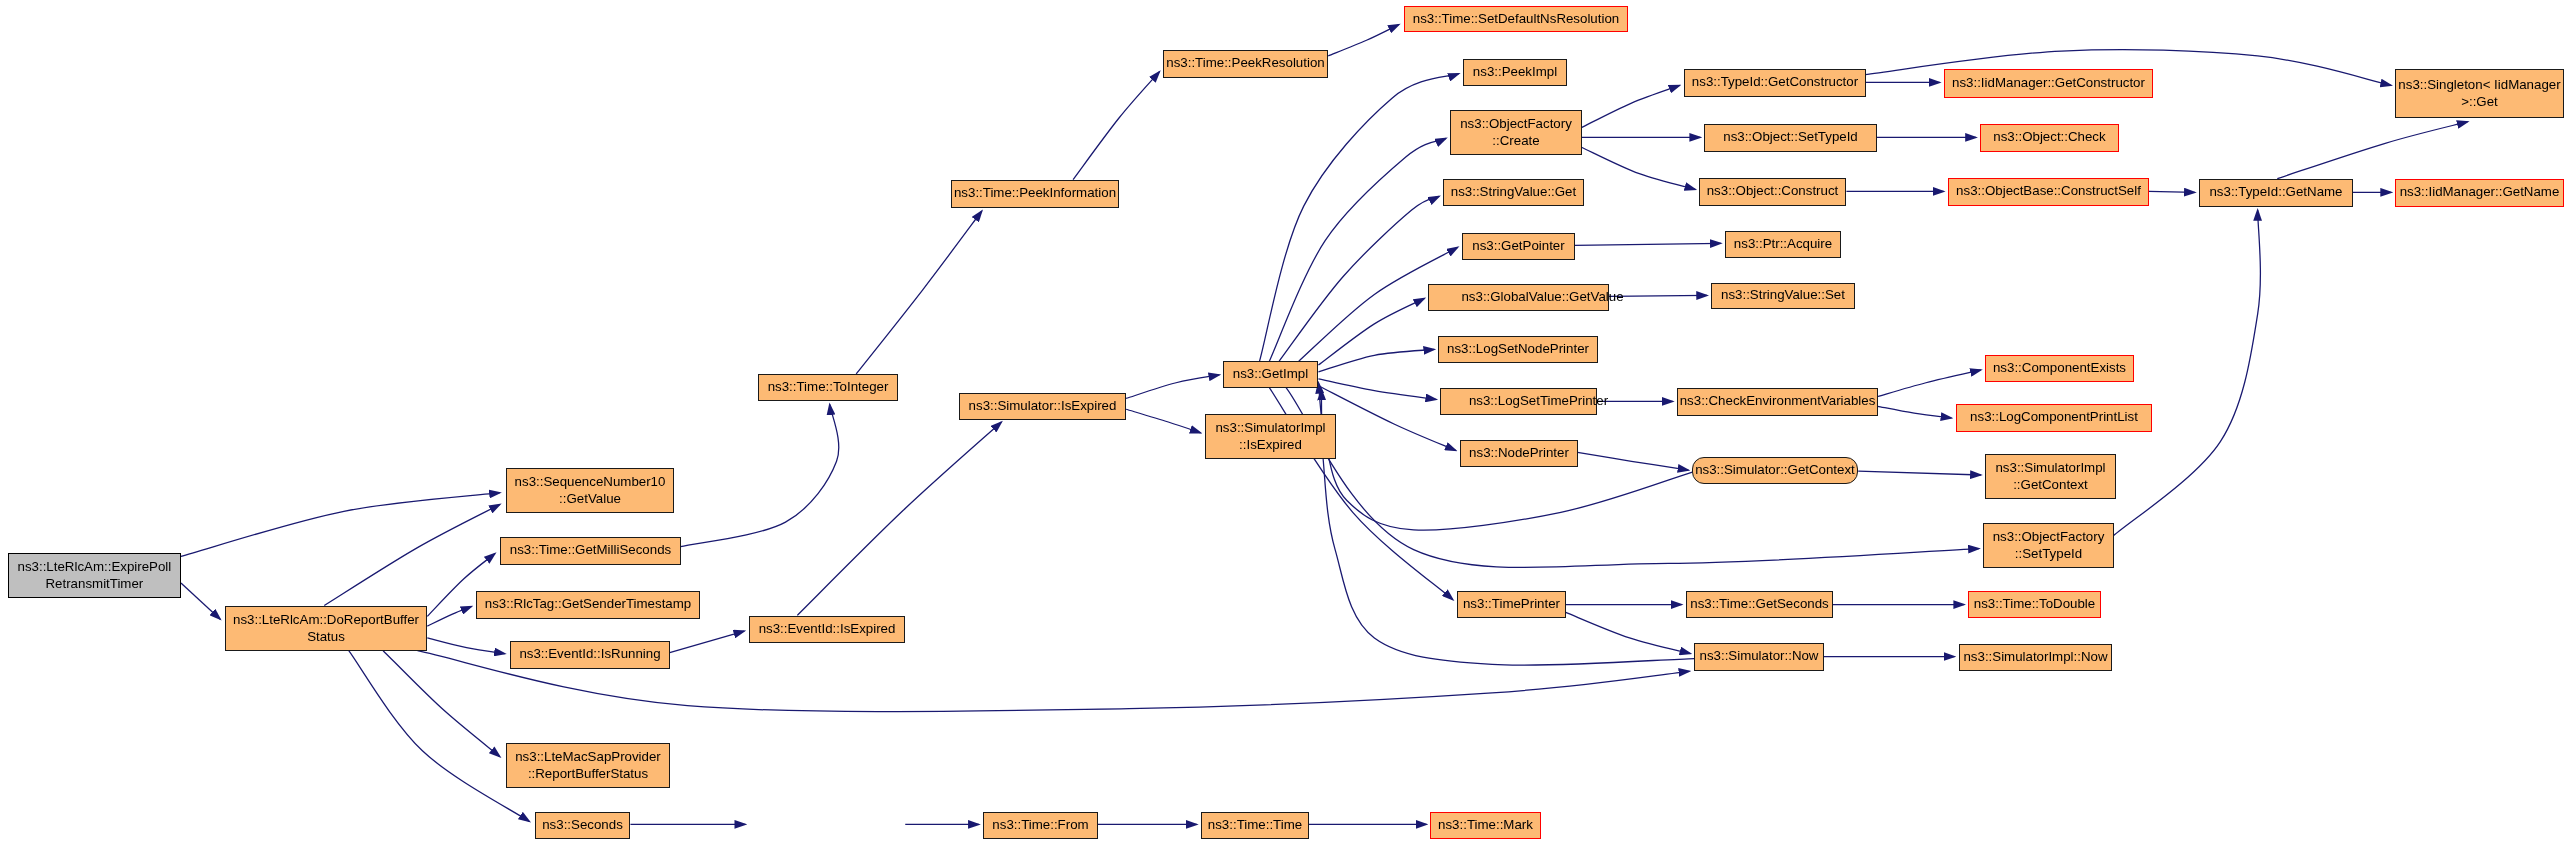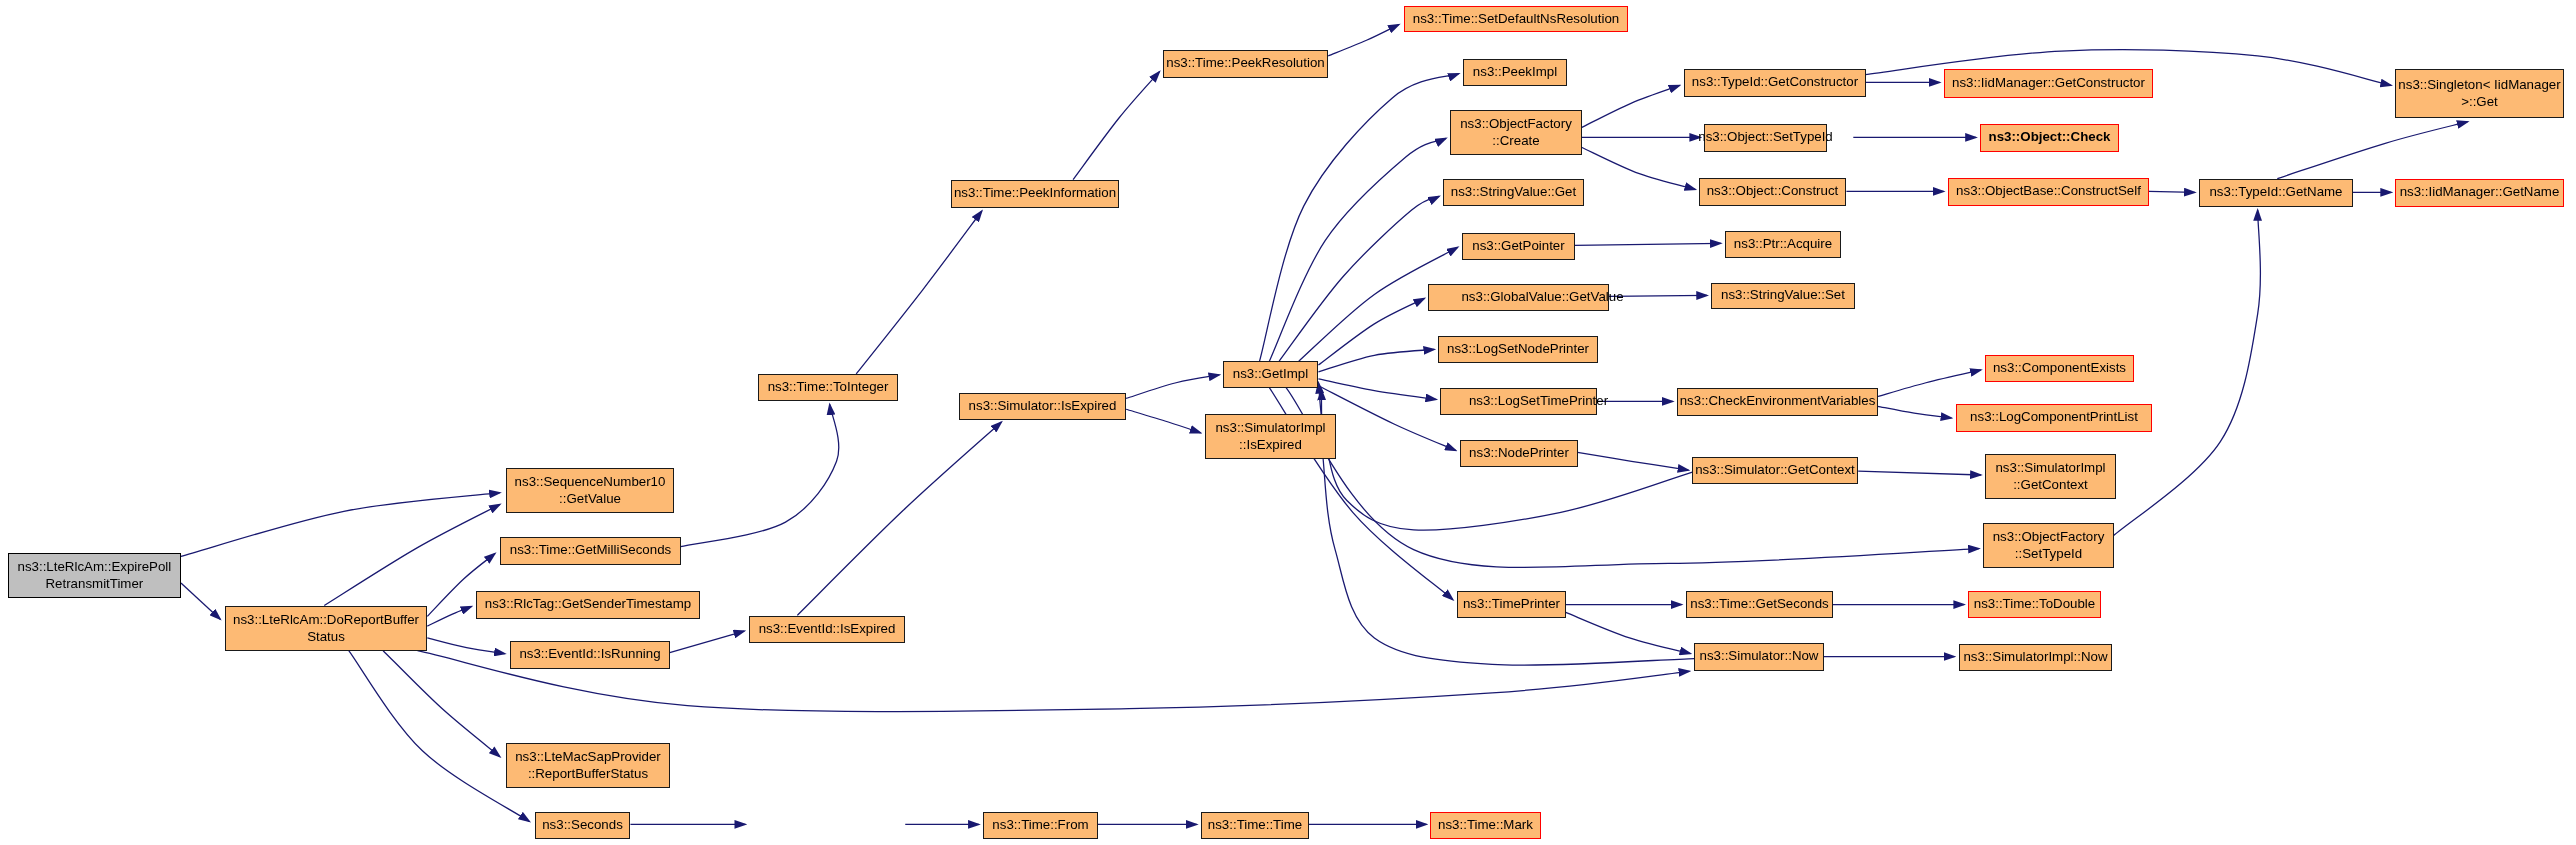--- a/index.html
+++ b/index.html
@@ -160,48 +160,48 @@
       </div>
       <div class="node" style="left: 1460px; top: 440px; width: 118px; height: 26.5px;">
         <div class="ln">ns3::NodePrinter</div>
       </div>
       <div class="node" style="left: 1457px; top: 591px; width: 109px; height: 26.5px;">
         <div class="ln">ns3::TimePrinter</div>
       </div>
       <div class="node" style="left: 1684px; top: 69px; width: 182px; height: 27.5px;">
         <div class="ln">ns3::TypeId::GetConstructor</div>
       </div>
-      <div class="node" style="left: 1704px; top: 124px; width: 123px; height: 27.5px;">
+      <div class="node" style="left: 1704px; top: 124px; width: 173px; height: 27.5px;">
         <div class="ln">ns3::Object::SetTypeId</div>
       </div>
       <div class="node" style="left: 1699px; top: 178px; width: 147px; height: 27.5px;">
         <div class="ln">ns3::Object::Construct</div>
       </div>
       <div class="node" style="left: 1725px; top: 231px; width: 116px; height: 26.5px;">
         <div class="ln">ns3::Ptr::Acquire</div>
       </div>
       <div class="node" style="left: 1711px; top: 283px; width: 144px; height: 25.5px;">
         <div class="ln">ns3::StringValue::Set</div>
       </div>
       <div class="node" style="left: 1677px; top: 388px; width: 201px; height: 27.5px;">
         <div class="ln">ns3::CheckEnvironmentVariables</div>
       </div>
-      <div class="node" style="left: 1692px; top: 457px; width: 166px; height: 26.5px;">
+      <div class="node" style="left: 1692px; top: 457px; width: 166px; height: 26.5px; border-radius: 12px;">
         <div class="ln">ns3::Simulator::GetContext</div>
       </div>
       <div class="node" style="left: 1686px; top: 591px; width: 147px; height: 26.5px;">
         <div class="ln">ns3::Time::GetSeconds</div>
       </div>
       <div class="node" style="left: 1694px; top: 643px; width: 130px; height: 27.5px;">
         <div class="ln">ns3::Simulator::Now</div>
       </div>
       <div class="node truncated" style="left: 1944px; top: 69px; width: 209px; height: 28.5px;">
         <div class="ln">ns3::IidManager::GetConstructor</div>
       </div>
-      <div class="node truncated" style="left: 1980px; top: 124px; width: 139px; height: 27.5px; font-weight: bold;">
+      <div class="node truncated" style="left: 1980px; top: 124px; width: 139px; height: 27.5px;">
         <div class="ln">ns3::Object::Check</div>
       </div>
       <div class="node truncated" style="left: 1948px; top: 178px; width: 201px; height: 27.5px;">
         <div class="ln">ns3::ObjectBase::ConstructSelf</div>
       </div>
       <div class="node truncated" style="left: 1985px; top: 355px; width: 149px; height: 26.5px;">
         <div class="ln">ns3::ComponentExists</div>
       </div>
       <div class="node truncated" style="left: 1956px; top: 404px; width: 196px; height: 27.5px;">
         <div class="ln">ns3::LogComponentPrintList</div>

